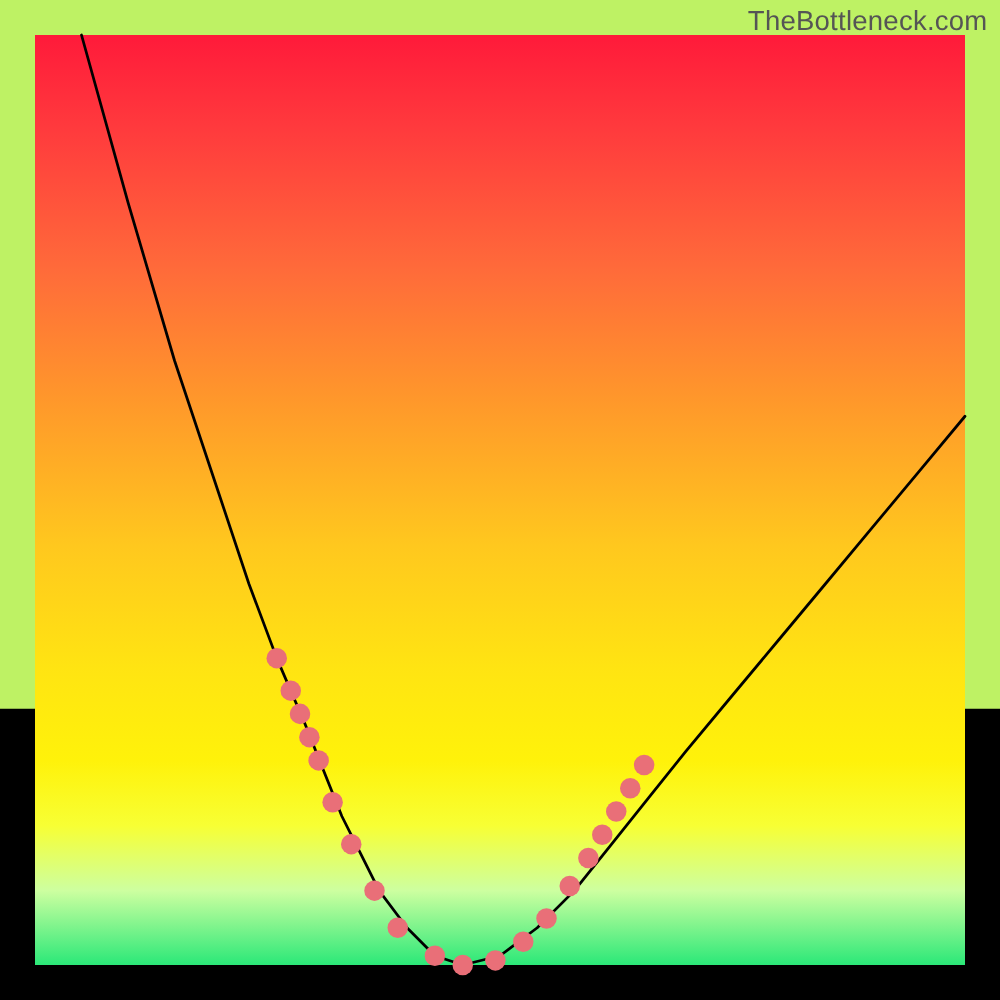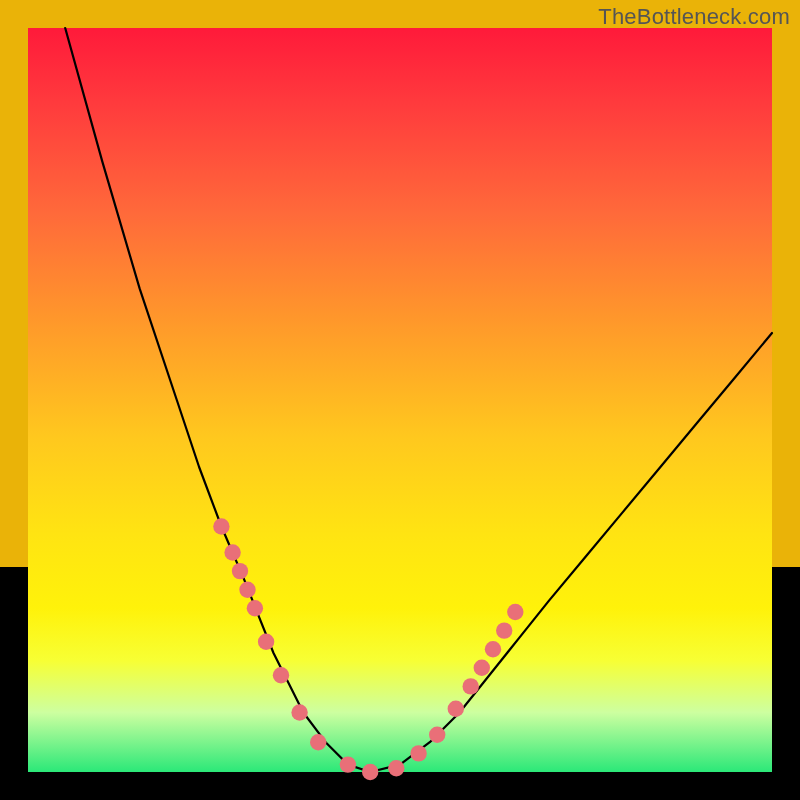--- a/index.html
+++ b/index.html
@@ -8,21 +8,21 @@
     width: 800px;
     height: 800px;
     overflow: hidden;
     background: #000;
     font-family: Arial, Helvetica, sans-serif;
   }
   .frame {
     position: relative;
     width: 800px;
     height: 567px;
-    background: #eab308;
+    background: #bef264;
   }
   .plot-area {
     position: absolute;
     left: 28px;
     top: 28px;
     width: 744px;
     height: 744px;
     
     background: linear-gradient(
       to bottom,

